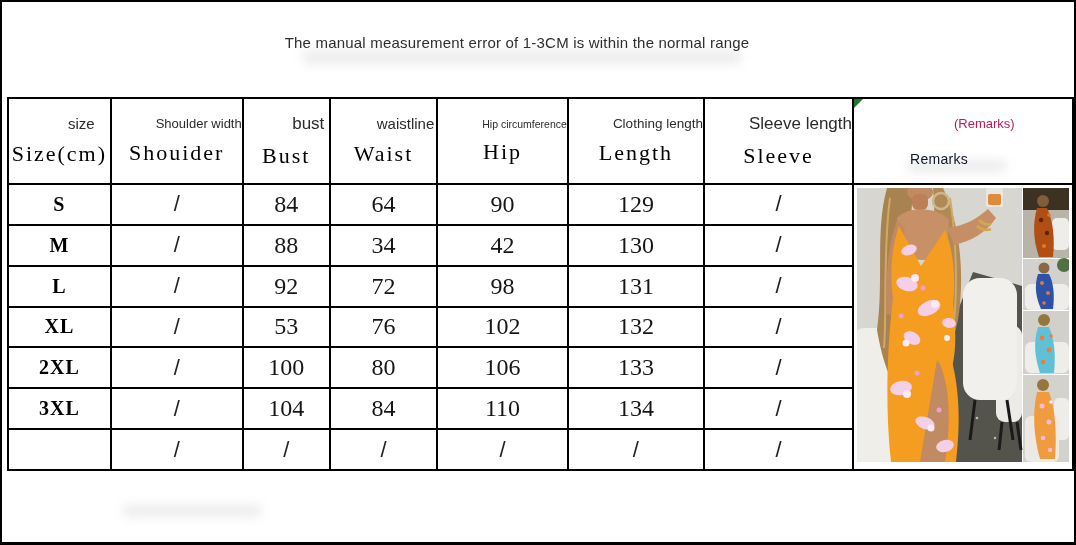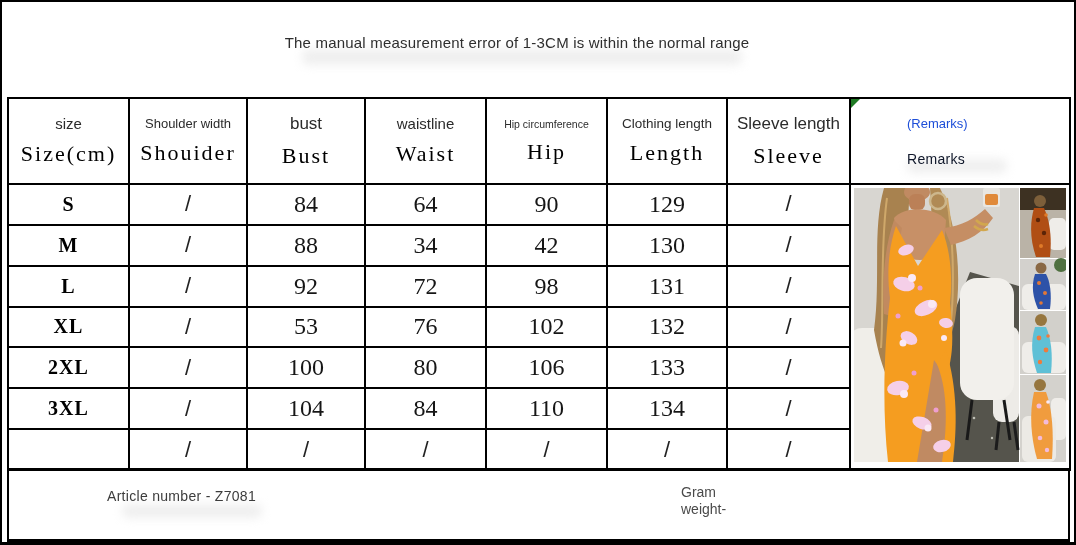--- a/index.html
+++ b/index.html
@@ -25,30 +25,30 @@
   }
   .size-table th,.size-table td{
     border:2px solid #000; padding:0; text-align:center; vertical-align:middle;
     background:transparent; overflow:visible;
   }
   col.c1{width:121px}col.c2{width:118px}col.c3{width:118px}col.c4{width:121px}
   col.c5{width:121px}col.c6{width:120px}col.c7{width:123px}col.c8{width:220px}
   tr.hrow{height:86px;}
   tr.drow{height:40px;}
   th{font-weight:normal; position:relative;}
-  .th-top{display:block; white-space:nowrap; color:#2b2b2b; font-size:13px; margin-bottom:9px;}
+  .th-top{display:block; white-space:nowrap; color:#2b2b2b; font-size:13px; margin-bottom:9px;padding-left:44px;}
   .th-bot{display:block; font-family:"Liberation Serif", serif; font-size:22px; color:#000; letter-spacing:2px;}
   th:nth-child(1) .th-top{font-size:15px}
   th:nth-child(3) .th-top{font-size:17px}
   th:nth-child(4) .th-top{font-size:15px}
   th:nth-child(5) .th-top{font-size:10.5px}
   th:nth-child(6) .th-top{font-size:13.5px}
   th:nth-child(7) .th-top{font-size:17px}
   th.th-remarks{text-align:left; padding-left:56px;}
-  th.th-remarks .th-top{font-size:13px; margin-bottom:20px; color:#1d4ed8;}
+  th.th-remarks .th-top{font-size:13px; margin-bottom:20px; color:#be185d;}
   th.th-remarks .th-bot{font-family:"Liberation Sans", sans-serif; font-size:14px; letter-spacing:.3px; color:#0f172a;}
   .corner-marker{
     position:absolute; left:0; top:0; width:0; height:0;
     border-top:9px solid #1f7a24; border-right:9px solid transparent;
   }
   td.size-cell{font-family:"Liberation Serif", serif; font-size:20px; font-weight:bold; letter-spacing:1px; color:#000;}
   td.num-cell{font-size:24px; color:#161616;font-family:Liberation Serif, serif;}
   td.slash-cell{font-size:22px; color:#222; font-weight:normal;}
   td.photo-cell{padding:3px; vertical-align:top;}
   
@@ -292,21 +292,14 @@
       <td class="slash-cell">/</td>
       <td class="slash-cell">/</td>
       <td class="slash-cell">/</td>
       <td class="slash-cell">/</td>
       <td class="slash-cell">/</td>
       <td class="slash-cell">/</td>
     </tr>
   </tbody>
     </table>
 
-  <div class="bottom-box">
-    <div class="article">Article number - Z7081</div>
-    <div class="gram">
-      <div>Gram</div>
-      <div>weight-</div>
-    </div>
-  </div>
 
 </div>
 
 </body></html>

